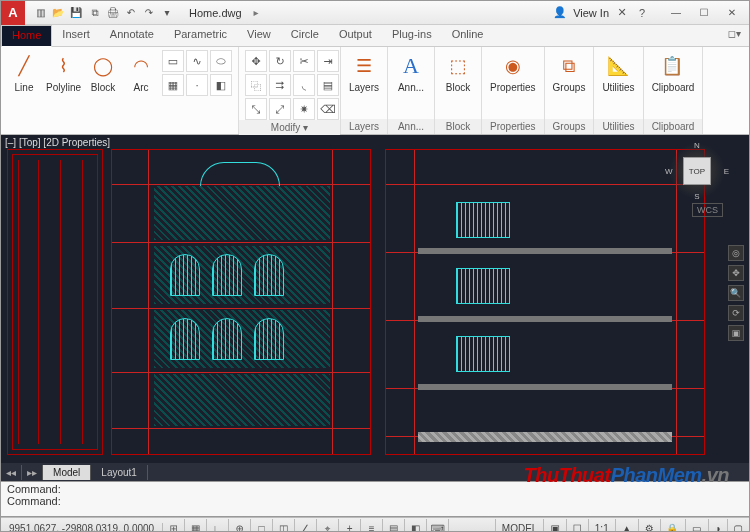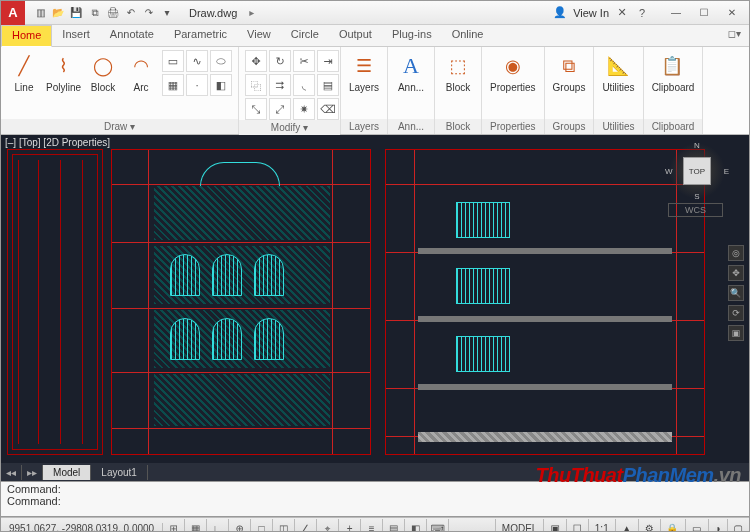--- a/index.html
+++ b/index.html
@@ -10,21 +10,21 @@
   .qat span { width:16px; height:16px; display:flex; align-items:center; justify-content:center; font-size:10px; color:#555;}
   .title-text { flex:0 0 auto; padding:0 10px; color:#333; }
   .search-box { background:#fff; border:1px solid #aaa; height:18px; width:130px; font-size:10px; padding:0 4px; color:#888; display:flex; align-items:center; margin-right:8px;}
   .title-right { margin-left:auto; display:flex; align-items:center; gap:6px; padding-right:4px;}
   .title-right .sign { font-size:11px; color:#333; }
   .title-right .ico { width:14px; height:14px; font-size:11px; color:#555; display:flex; align-items:center; justify-content:center;}
   .win-controls { display:flex; gap:2px; margin-left:8px;}
   .win-controls span { width:26px; height:18px; display:flex; align-items:center; justify-content:center; font-size:10px; color:#555; }
   .ribbon-tabs { height:22px; background:#f4f4f4; display:flex; font-size:11px; border-bottom:1px solid #ccc;}
   .ribbon-tabs .tab { padding:3px 10px; color:#555; cursor:default;}
-  .ribbon-tabs .tab.active { background:#fde047; border:1px solid #ccc; border-bottom:1px solid #fff; margin-bottom:-1px; color:#cc0000; font-weight:500;}
+  .ribbon-tabs .tab.active { background:#0f172a; border:1px solid #ccc; border-bottom:1px solid #fff; margin-bottom:-1px; color:#cc0000; font-weight:500;}
   .ribbon-tabs .tab.blue { color:#2a6fc9;}
   .ribbon { height:88px; background:#fcfcfc; display:flex; border-bottom:1px solid #bbb;}
   .panel { border-right:1px solid #ddd; padding:3px 6px 0 6px; display:flex; flex-direction:column; justify-content:space-between;}
   .panel-body { display:flex; gap:4px; align-items:flex-start; flex:1;}
   .panel-label { text-align:center; font-size:10px; color:#666; padding:2px 0; background:#f0f0f0; margin:0 -6px;}
   .big-btn { display:flex; flex-direction:column; align-items:center; gap:2px; font-size:10px; color:#333; padding:2px 2px; min-width:34px;}
   .big-btn .ic { width:28px; height:28px; display:flex; align-items:center; justify-content:center; font-size:18px; color:#cc5a1f;}
   .grid-btns { display:grid; grid-template-columns:repeat(3,22px); grid-auto-rows:22px; gap:2px;}
   .grid-btns span { border:1px solid #ddd; display:flex; align-items:center; justify-content:center; font-size:11px; color:#555; background:#fff;}
   .viewport-wrap { position:relative; height:346px; background:#1a1f2b; color:#ccc; font-size:10px; overflow:hidden;}
@@ -32,53 +32,53 @@
   .canvas { position:absolute; inset:0;}
   .drawing { position:absolute; border:1px solid #b00; }
   .drawing .hatch { position:absolute; background:repeating-linear-gradient(45deg,#0a4d4d 0 2px,transparent 2px 5px);}
   .gridline { position:absolute; background:#c22; }
   .gridline.h { height:1px; left:0; right:0;}
   .gridline.v { width:1px; top:0; bottom:0;}
   .window { position:absolute; border:1px solid #3dd; background:repeating-linear-gradient(90deg,#3dd 0 1px,transparent 1px 4px);}
   .greyblock { position:absolute; background:#777;}
   .viewcube { position:absolute; top:8px; right:24px; width:56px; height:56px; background:radial-gradient(circle,#333 30%,transparent 70%); display:flex; align-items:center; justify-content:center;}
   .viewcube .face { width:28px; height:28px; background:#ddd; color:#333; font-size:8px; display:flex; align-items:center; justify-content:center; border:1px solid #999;}
-  .wcs { position:absolute; top:68px; right:26px; color:#888; font-size:9px; border:1px solid #555; padding:1px 16px;text-align:right;}
+  .wcs { position:absolute; top:68px; right:26px; color:#888; font-size:9px; border:1px solid #555; padding:1px 4px;text-align:right;}
   .navbar { position:absolute; right:4px; top:110px; width:18px; display:flex; flex-direction:column; gap:4px; align-items:center;}
   .navbar span { width:16px; height:16px; background:#333; border:1px solid #555; font-size:9px; color:#aaa; display:flex; align-items:center; justify-content:center;}
   .model-tabs { position:absolute; left:0; bottom:0; height:18px; display:flex; align-items:center; font-size:10px; background:#2a2f3b; width:100%;}
   .model-tabs span { padding:2px 10px; color:#ccc; border-right:1px solid #555;}
   .model-tabs span.active { background:#ddd; color:#222;}
   .model-tabs .arrow { padding:2px 5px; color:#aaa;}
   .cmdline { height:36px; background:#f7f7f7; border-top:1px solid #999; border-bottom:1px solid #999; font-family:Consolas,monospace; font-size:11px; padding:1px 6px; color:#333; line-height:12px; overflow:hidden;}
   .statusbar { height:22px; background:linear-gradient(#efefef,#dcdcdc); display:flex; align-items:center; font-size:10px; color:#444; border-top:1px solid #bbb;}
   .statusbar .coord { padding:0 8px; border-right:1px solid #bbb;}
   .status-icons { display:flex; gap:0;}
   .status-icons span { width:22px; height:20px; display:flex; align-items:center; justify-content:center; border-right:1px solid #bbb; font-size:10px; color:#555;}
   .status-right { margin-left:auto; display:flex; gap:0;}
   .status-right span { padding:0 6px; border-left:1px solid #bbb; height:20px; display:flex; align-items:center;}
-  .watermark { position:absolute; right:8px; bottom:44px; font-weight:bold; font-size:20px; font-style:italic; letter-spacing:-0.5px;}
+  .watermark { position:absolute; right:20px; bottom:44px; font-weight:bold; font-size:20px; font-style:italic; letter-spacing:-0.5px;}
   .watermark .a{color:#cc0000} .watermark .b{color:#1a5fb4} .watermark .c{color:#777}
 </style>
 </head>
 <body>
 
 <div class="titlebar">
   <div class="app-icon">A</div>
   <div class="qat">
     <span>▥</span>
     <span>📂</span>
     <span>💾</span>
     <span>⧉</span>
     <span>🖨</span>
     <span>↶</span>
     <span>↷</span>
     <span>▾</span>
   </div>
-  <div class="title-text">Draw.dwg</div>
+  <div class="title-text">Home.dwg</div>
   <span style="font-size:10px;color:#777;padding:0 2px;">▸</span>
   <div class="title-right">
     <span class="ico">👤</span>
     <span class="sign">View In</span>
     <span class="ico">✕</span>
     <span class="ico">?</span>
     <div class="win-controls">
       <span>—</span>
       <span>☐</span>
       <span class="close">✕</span>
@@ -120,21 +120,20 @@
         </div>
       <div class="grid-btns">
         <span>▭</span>
           <span>∿</span>
           <span>⬭</span>
         <span>▦</span>
           <span>·</span>
           <span>◧</span>
       </div>
     </div>
-    <div class="panel-label">Draw ▾</div>
   </div>
   <div class="panel" style="width:102px">
     <div class="panel-body">
       <div class="grid-btns" style="grid-template-columns:repeat(4,22px)">
         <span>✥</span>
           <span>↻</span>
           <span>✂</span>
           <span>⇥</span>
         <span>⿻</span>
           <span>⮆</span>

